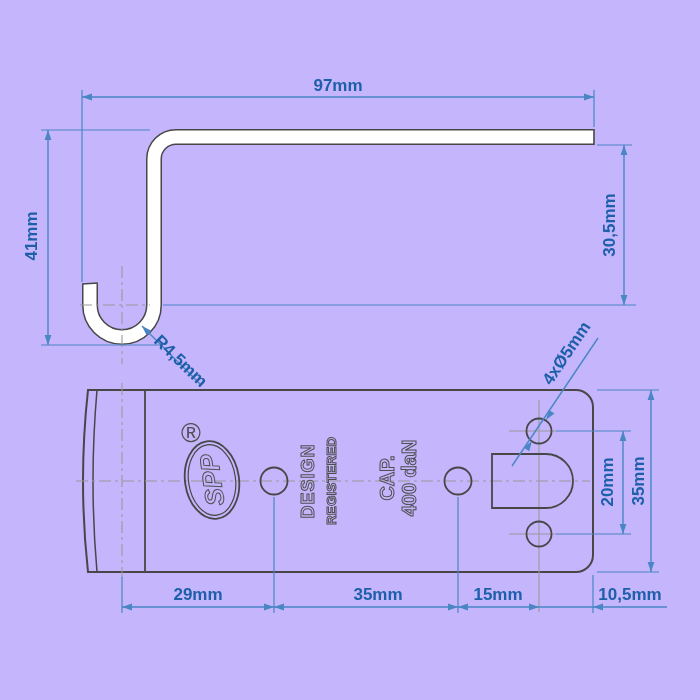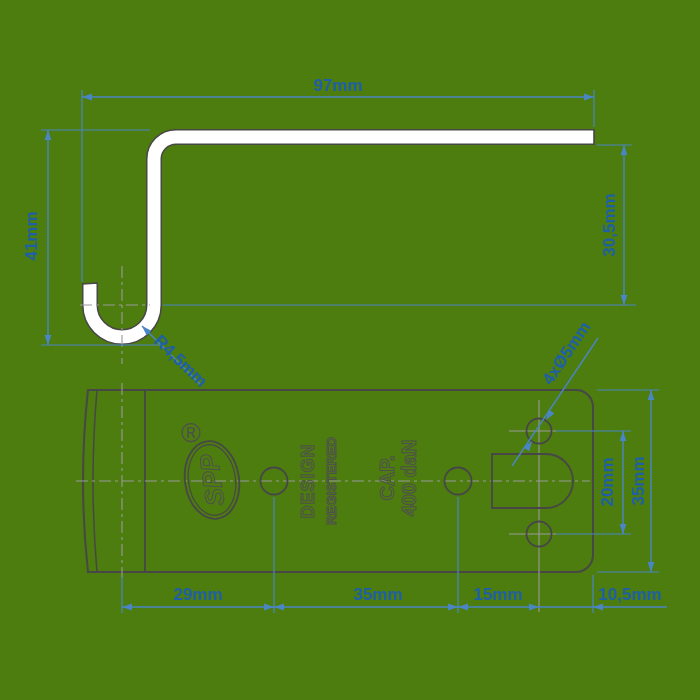--- a/index.html
+++ b/index.html
@@ -1,16 +1,16 @@
 <!DOCTYPE html>
 <html><head>
 <meta charset="utf-8">
 <style>
   html,body{margin:0;padding:0;background:#ffffff;}
-  .stage{position:relative;width:700px;height:700px;background:#4d7c0f;overflow:hidden;
+  .stage{position:relative;width:700px;height:700px;background:#c4b5fd;overflow:hidden;
          font-family:"Liberation Sans", sans-serif;}
   svg{display:block;}
   .dimline{stroke:#4a86c4;stroke-width:1.4;fill:none;}
   .extline{stroke:#4a86c4;stroke-width:1.2;fill:none;}
   .arrow{fill:#4a86c4;stroke:none;}
   .dimlabel{fill:#1d5fa8;font-size:17px;font-weight:bold;font-family:"Liberation Sans",sans-serif;}
   .part{stroke:#474747;fill:none;}
   .cline{stroke:#9a9a9a;stroke-width:1.1;fill:none;stroke-dasharray:12 4 3 4;}
   .cline-solid{stroke:#9a9a9a;stroke-width:1.1;fill:none;}
   .engrave{fill:none;stroke:#4f4f4f;stroke-width:1;font-weight:bold;

